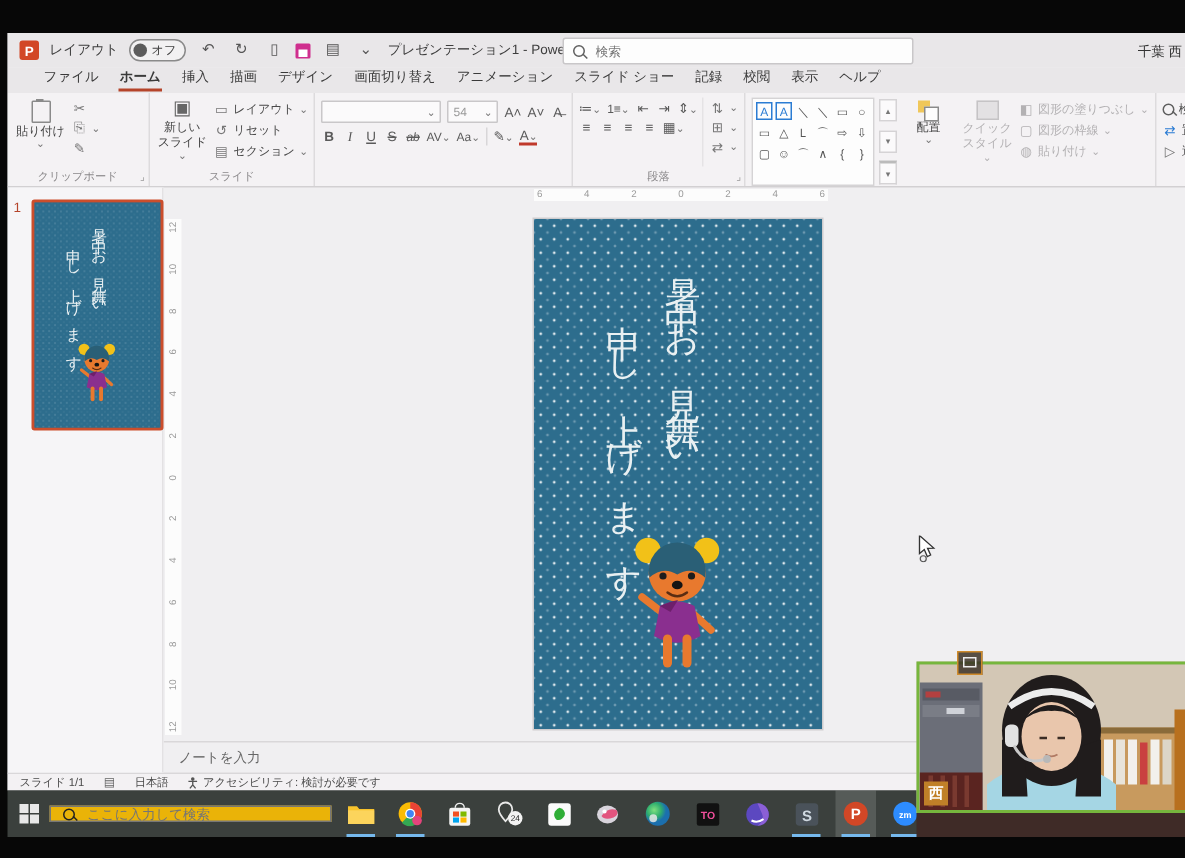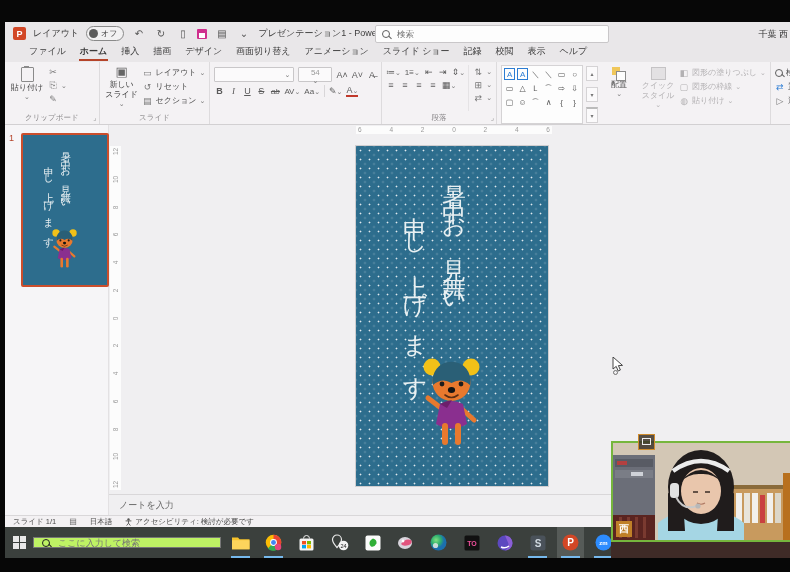--- a/index.html
+++ b/index.html
@@ -98,21 +98,21 @@
     padding-left:10px;font-size:9px;color:#666;flex:0 0 auto;}
   .statusbar{height:11px;border-top:1px solid #d9d7d9;background:#f3f1f3;display:flex;align-items:center;
     gap:13px;padding-left:8px;font-size:7.5px;color:#4a4a4a;flex:0 0 auto;white-space:nowrap;}
   .stico{font-size:8px;color:#666;}
   
   .taskbar{position:absolute;left:5px;top:527px;width:785px;height:31px;background:#3b403d;
     display:flex;align-items:stretch;}
   .startbtn{width:28px;display:flex;align-items:center;justify-content:center;}
   .winlogo{display:grid;grid-template-columns:6px 6px;grid-auto-rows:6px;gap:1px;}
   .winlogo i{background:#e8e8e8;}
-  .tb-searchbox{width:170px;margin:10px 0;background:#bef264;border:1px solid #777;display:flex;
+  .tb-searchbox{width:170px;margin:10px 0;background:#eab308;border:1px solid #777;display:flex;
     align-items:center;gap:6px;padding:0 8px;}
   .tb-searchbox .mag{border-color:#222;}
   .tb-searchbox .mag::after{background:#222;}
   .tb-searchbox input{border:none;outline:none;background:transparent;font-size:9px;color:#222;width:100%;
     font-family:"Liberation Sans",sans-serif;}
   .tcell{width:27px;margin-left:6px;display:flex;align-items:center;justify-content:center;position:relative;}
   .tcell.open::after{content:"";position:absolute;left:4px;right:4px;bottom:0;height:2px;background:#76b9ed;}
   .tcell.activeapp{background:rgba(255,255,255,.14);}
   
   .webcam{position:absolute;left:611px;top:441px;width:177px;height:97px;border:2px solid #76b63d;
@@ -227,21 +227,21 @@
       </div>
 
       <div class="rgroup">
         <div class="rbody">
           <div class="fontcol">
             <div class="fr">
               <span class="combo" style="width:72px;">
                   <span></span>
                   <span class="chv">⌄</span>
                 </span>
-              <span class="combo" style="width:26px;flex-direction:column;">
+              <span class="combo" style="width:26px;">
                   <span>54</span>
                   <span class="chv">⌄</span>
                 </span>
               <span class="fbtn">A˄</span>
               <span class="fbtn">A˅</span>
               <span class="fbtn">A̶</span>
             </div>
             <div class="fr">
               <span class="fbtn" style="font-weight:bold;">B</span>
               <span class="fbtn" style="font-style:italic;font-family:'Liberation Serif',serif;">I</span>

